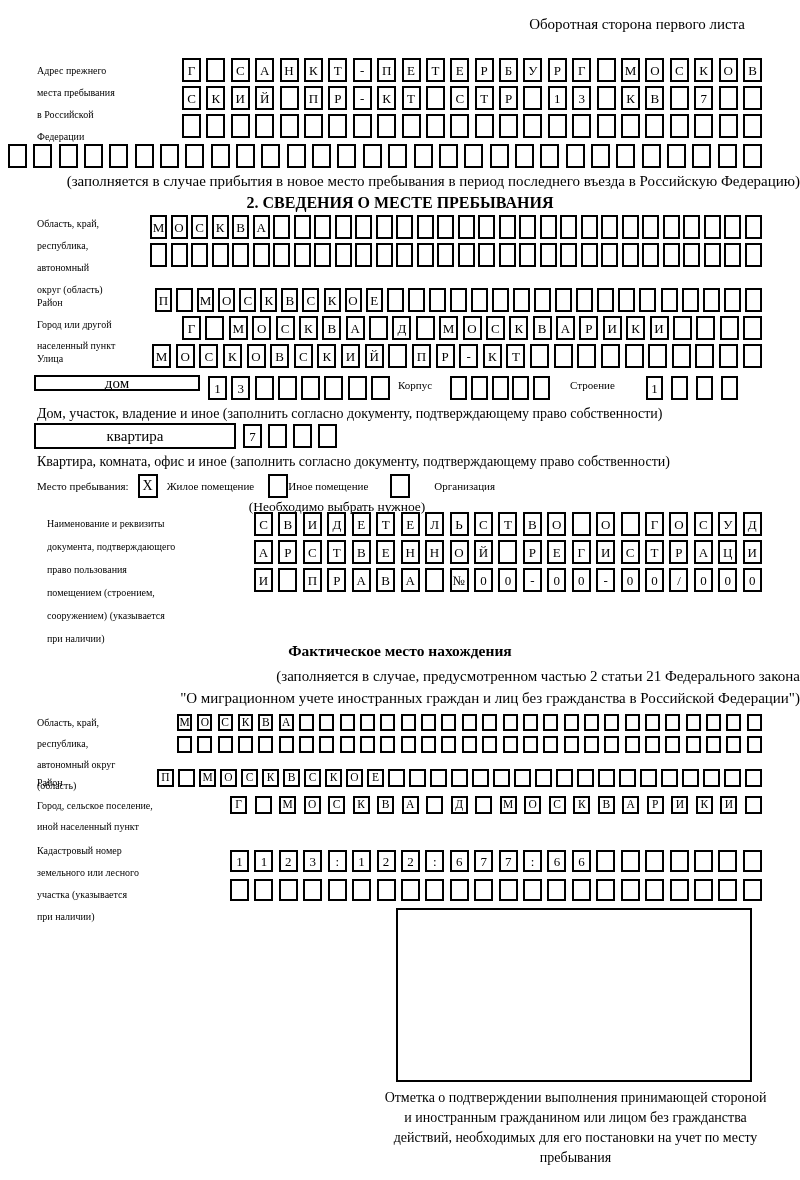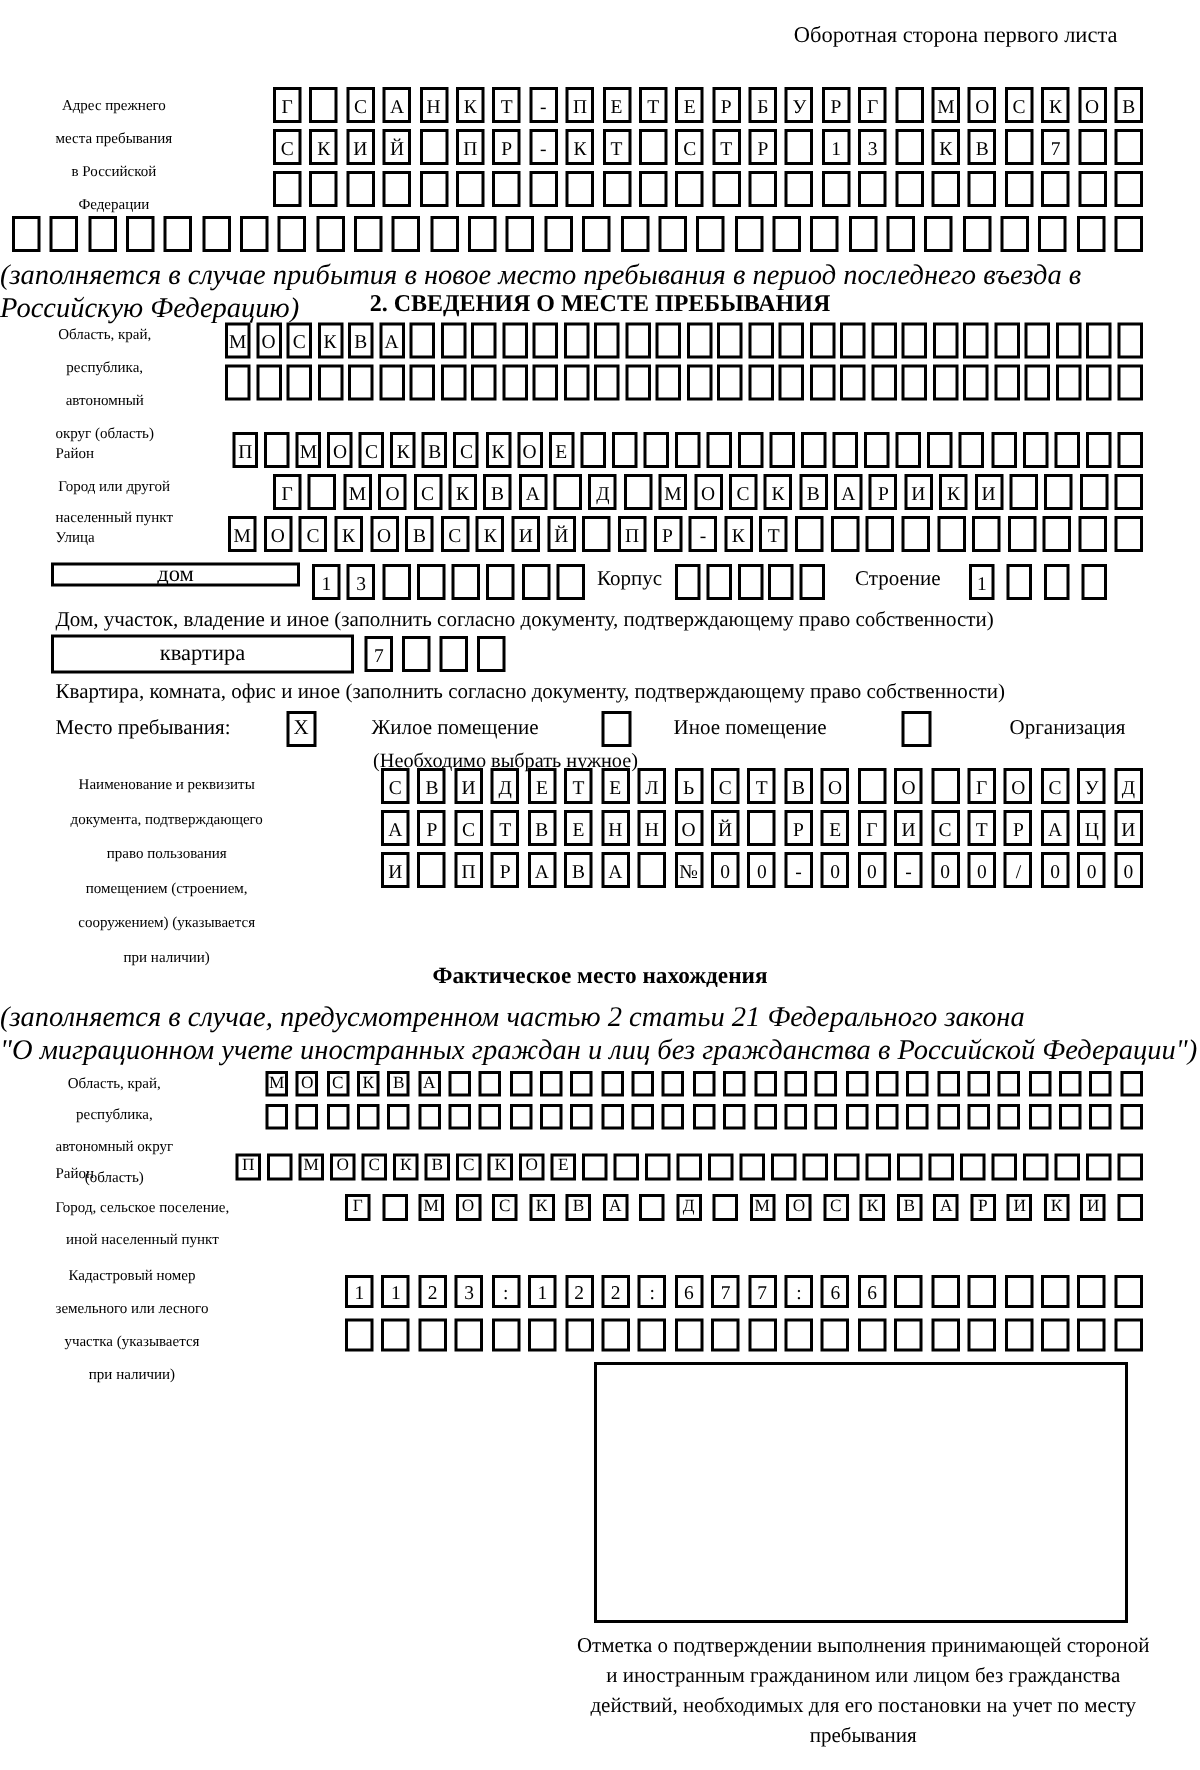--- a/index.html
+++ b/index.html
@@ -1,35 +1,35 @@
 <!DOCTYPE html>
 <html><head>
 <meta charset="utf-8">
 <style>
   html,body{margin:0;padding:0;background:#fff;}
   #page{position:relative;width:800px;height:1180px;background:#ffffff;
         font-family:"Liberation Serif","DejaVu Serif",serif;color:#000;overflow:hidden;}
-  .abs{position:absolute;text-align:center;}
+  .abs{position:absolute;}
   .lbl{font-size:10px;line-height:21px;white-space:pre-line;}
-  .note{font-size:19px;text-align:left;width:100%;font-style:italic;}
+  .note{font-size:15px;text-align:right;width:100%;}
   .title{font-size:16px;font-weight:bold;text-align:center;width:100%;}
   .cells{display:flex;justify-content:space-between;}
   .cell{box-sizing:border-box;border:2px solid #000;background:#fff;
         display:flex;align-items:center;justify-content:center;
         font-size:13px;line-height:1;}
   .big .cell{width:19px;height:24px;}
   .mid .cell{width:17px;height:24px;}
   .sm  .cell{width:15px;height:17px;font-size:11.5px;}
   .smm .cell{width:17px;height:18px;font-size:11.5px;}
   .cad .cell{width:19px;height:22px;}
   .wbox{box-sizing:border-box;border:2px solid #000;display:flex;align-items:center;
         justify-content:center;font-size:15px;}
   .cbx{box-sizing:border-box;width:20px;height:24px;border:2px solid #000;
        display:inline-flex;align-items:center;justify-content:center;font-size:14px;flex:none;}
-  .inlbl{font-size:14px;white-space:nowrap;}
+  .inlbl{font-size:11px;white-space:nowrap;}
   .cap{font-size:14px;}
   .stamp{box-sizing:border-box;border:2px solid #000;background:#fff;}
   .stampcap{font-size:14px;line-height:20px;text-align:center;}
 </style>
 </head>
 <body>
 
 <div id="page">
 
   <div class="abs" style="top:16px;right:55px;font-size:15px;">Оборотная сторона первого листа</div>
@@ -344,21 +344,21 @@
 
   <div class="abs wbox" style="left:34px;top:423px;width:202px;height:26px;">квартира</div>
   <div class="abs cells big" style="left:243px;top:424px;width:94px;">
       <span class="cell">7</span>
       <span class="cell"></span>
       <span class="cell"></span>
       <span class="cell"></span>
     </div>
   <div class="abs cap" style="left:37px;top:454px;">Квартира, комната, офис и иное (заполнить согласно документу, подтверждающему право собственности)</div>
 
-  <div class="abs" style="left:37px;top:474px;display:flex;align-items:center;gap:28px;">
+  <div class="abs" style="left:37px;top:474px;display:flex;align-items:center;">
     <span class="inlbl">Место пребывания:</span>
     <span class="cbx" style="margin-left:9px;">X</span>
     <span class="inlbl" style="margin-left:9px;">Жилое помещение</span>
     <span class="cbx" style="margin-left:14px;"></span>
     <span class="inlbl" style="">Иное помещение</span>
     <span class="cbx" style="margin-left:22px;"></span>
     <span class="inlbl" style="margin-left:24px;">Организация</span>
   </div>
   <div class="abs" style="left:137px;top:499px;width:400px;text-align:center;font-size:13.5px;">(Необходимо выбрать нужное)</div>
 

